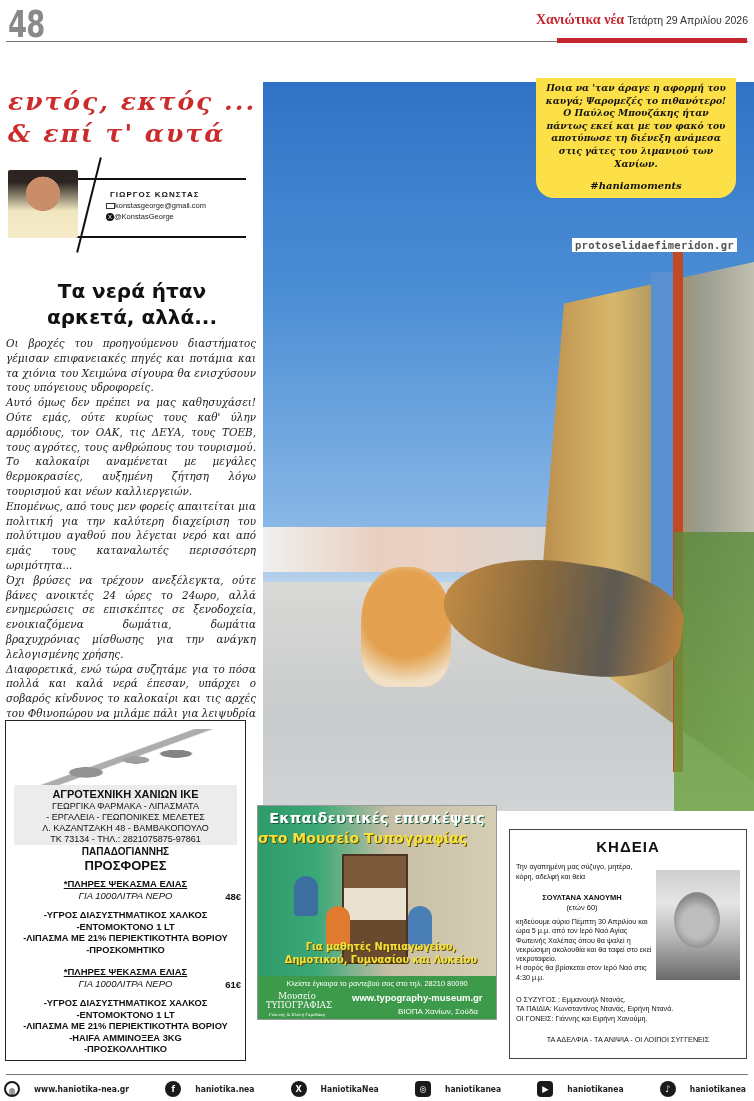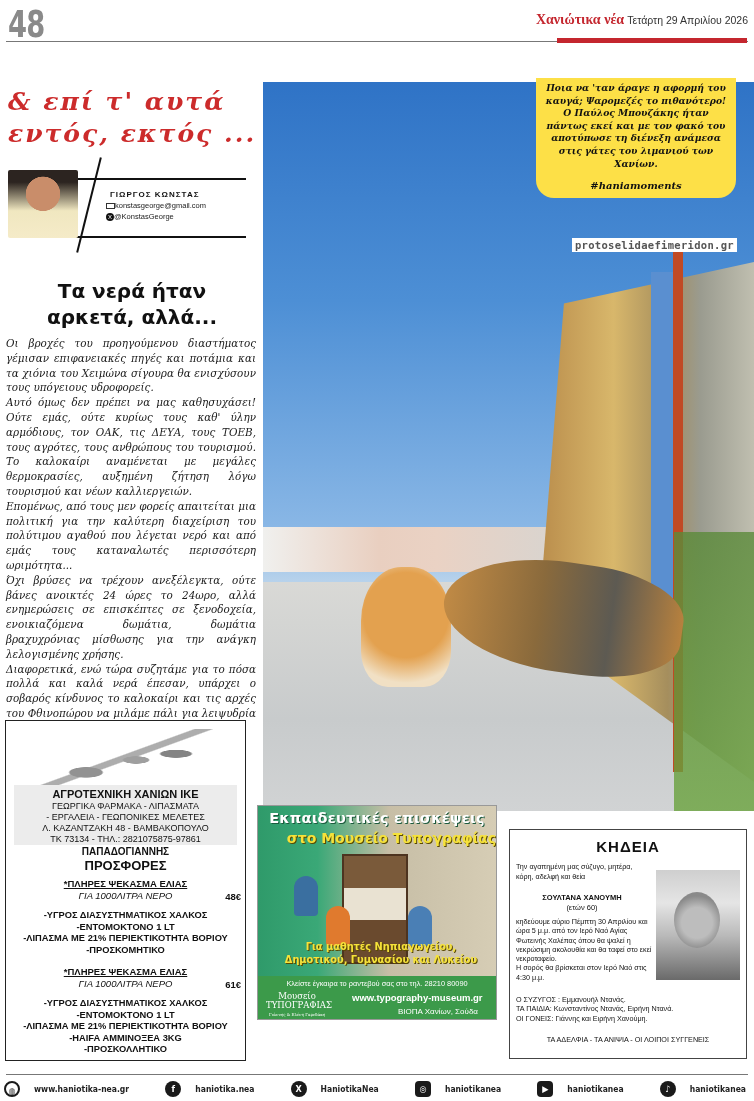--- a/index.html
+++ b/index.html
@@ -63,21 +63,21 @@
   .ad1 .offers { font-weight: bold; font-size: 13px; line-height: 16px; }
   .offer { position: relative; margin-top: 4px; }
   .offer-title { font-weight: bold; font-size: 9.5px; text-decoration: underline; line-height: 12px; }
   .offer-sub { font-style: italic; font-size: 9.5px; line-height: 12px; }
   .offer-price { position: absolute; right: 4px; top: 13px; font-weight: bold; font-size: 9.5px; }
   .offer-items { margin-top: 8px; font-weight: bold; font-size: 9.3px; line-height: 11.5px; }
 
   
   .ad2 { position: absolute; left: 257px; top: 805px; width: 240px; height: 215px; border: 1px solid #999; background: linear-gradient(90deg, #2f9a6a 0%, #3aa877 25%, #c7bea6 55%, #d6cdb5 100%); overflow: hidden; }
   .ad2 .t1 { position: absolute; left: 0; right: 0; top: 4px; text-align: center; color: #fff; font-family: "DejaVu Sans", sans-serif; font-weight: bold; font-size: 14.5px; letter-spacing: 0.2px; text-shadow: 1px 1px 0 #1d5b3e; }
-  .ad2 .t2 { position: absolute; left: 0; right: 0; top: 24px; text-align: right; color: #f6e23a; font-family: "DejaVu Sans", sans-serif; font-weight: bold; font-size: 14px; text-shadow: 1px 1px 0 #5a4a00; }
+  .ad2 .t2 { position: absolute; left: 0; right: 0; top: 24px; text-align: left; color: #f6e23a; font-family: "DejaVu Sans", sans-serif; font-weight: bold; font-size: 14px; text-shadow: 1px 1px 0 #5a4a00; }
   .ad2 .press { position: absolute; left: 84px; top: 48px; width: 66px; height: 110px; background: linear-gradient(180deg, #7a5a3a 0 30%, #e9e2d2 30% 60%, #6a4a2e 60%); border: 2px solid #4d3420; }
   .ad2 .kid { position: absolute; width: 24px; height: 40px; border-radius: 12px 12px 4px 4px; }
   .ad2 .kids-text { position: absolute; left: 0; right: 0; top: 134px; text-align: center; color: #f6e23a; font-family: "DejaVu Sans", sans-serif; font-weight: bold; font-size: 9.8px; line-height: 13px; text-shadow: 1px 1px 0 #5a4a00; padding-left: 8px; }
   .ad2 .green-bar { position: absolute; left: 0; right: 0; top: 170px; height: 45px; background: #3c9a4a; }
   .ad2 .phone { position: absolute; left: 0; right: 0; top: 173px; text-align: center; color: #fff; font-size: 7.4px; }
   .ad2 .logo { position: absolute; left: 8px; top: 186px; width: 62px; color: #fff; text-align: center; font-family: "DejaVu Serif", serif; font-size: 8.5px; line-height: 9px; }
   .ad2 .logo small { display: block; font-size: 4px; }
   .ad2 .url { position: absolute; left: 94px; top: 186px; color: #fff; font-weight: bold; font-size: 9.5px; }
   .ad2 .loc { position: absolute; left: 140px; top: 201px; color: #fff; font-size: 8px; }
 
@@ -106,22 +106,22 @@
 
 <div class="page-num">48</div>
 <div class="hdr-right">
   <span class="hdr-brand">Χανιώτικα νέα</span>
   <span class="hdr-date">Τετάρτη 29 Απριλίου 2026</span>
 </div>
 <div class="hdr-line"></div>
 <div class="hdr-redbar"></div>
 
 <div class="col-title">
+  <div>εντός, εκτός ...</div>
   <div>&amp; επί τ' αυτά</div>
-  <div>εντός, εκτός ...</div>
 </div>
 
 <div class="author">
   <div class="line1"></div>
   <div class="line2"></div>
   <div class="avatar"></div>
   <div class="slash"></div>
   <div class="author-name">ΓΙΩΡΓΟΣ ΚΩΝΣΤΑΣ</div>
   <div class="author-email">
     <span class="ic-mail"></span>

